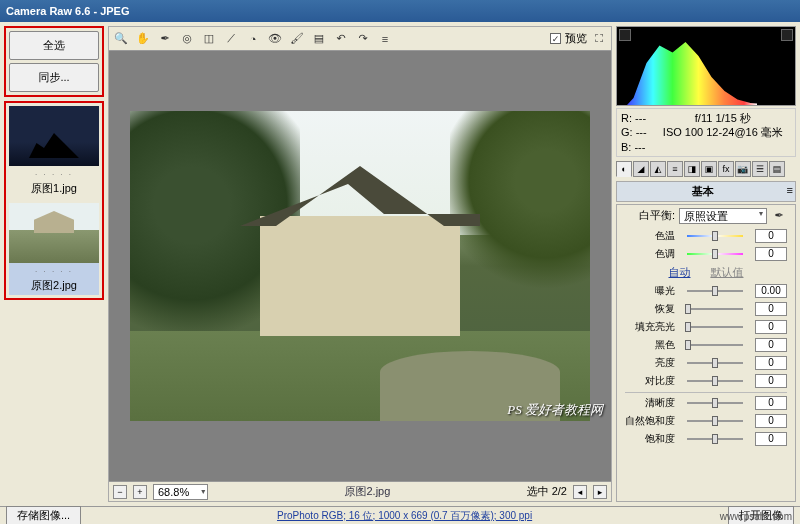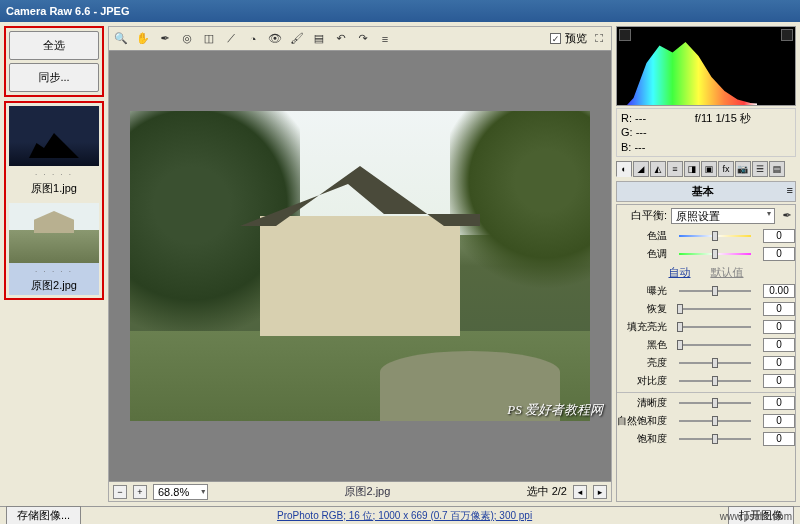--- a/index.html
+++ b/index.html
@@ -41,21 +41,21 @@
 .histogram { height: 80px; border: 1px solid #999; background: #000; position: relative; overflow: hidden; }
 .hist-shape { position: absolute; bottom: 0; left: 10px; width: 130px; height: 70px; background: linear-gradient(90deg,#4040ff,#40ffff 20%,#40ff40 35%,#ffff40 55%,#ff8040 75%,#ff4040 90%,#fff); clip-path: polygon(0 100%, 5% 90%, 15% 40%, 25% 15%, 35% 25%, 45% 10%, 55% 30%, 65% 60%, 75% 80%, 85% 92%, 95% 97%, 100% 98%, 100% 100%); }
 .hist-corner { position:absolute; width:12px; height:12px; border:1px solid #666; background:#222; }
 .hist-corner.tl { top:2px; left:2px; } .hist-corner.tr { top:2px; right:2px; }
 .info-row { display: flex; border: 1px solid #ccc; background: #ece9d8; padding: 2px 4px; gap: 8px; }
 .info-col { display: flex; flex-direction: column; font-size: 10px; line-height: 1.3; }
 .tabs { display: flex; gap: 1px; padding: 2px 0; }
 .tab { width: 16px; height: 16px; border: 1px solid #888; background: #d8d8d8; cursor: pointer; display: flex; align-items: center; justify-content: center; font-size: 9px; }
 .tab.active { background: #f0f0f0; border-bottom-color: #f0f0f0; }
 .panel-title { background: #d8e0e8; border: 1px solid #aaa; text-align: center; padding: 2px; font-weight: bold; }
-.panel { border: 1px solid #aaa; background: #ece9d8; padding: 3px 0; flex: 1; overflow: hidden; }
+.panel { border: 1px solid #aaa; background: #ece9d8; padding: 3px 8px; flex: 1; overflow: hidden; }
 .ctrl-row { display: flex; align-items: center; margin-bottom: 5px; gap: 4px; }
 .ctrl-label { width: 50px; text-align: right; }
 .select { flex: 1; border: 1px solid #888; background: #fff; height: 16px; padding: 0 4px; position: relative; }
 .select::after { content: "▾"; position: absolute; right: 3px; font-size: 8px; color: #555; }
 .slider-row { display: flex; align-items: center; margin-bottom: 4px; gap: 12px; }
 .slider-label { width: 50px; text-align: right; font-size: 10px; }
 .slider { flex: 1; height: 14px; position: relative; }
 .slider-track { position: absolute; top: 6px; left: 0; right: 0; height: 2px; background: #999; }
 .slider-track.gradient { background: linear-gradient(90deg,#4080ff,#fff,#ffdd40); }
 .slider-track.gradient2 { background: linear-gradient(90deg,#40ff40,#fff,#ff40ff); }
@@ -156,20 +156,21 @@
       <div class="hist-shape"></div>
     </div>
     <div class="info-row">
       <div class="info-col">
         <span>R:  ---</span>
         <span>G:  ---</span>
         <span>B:  ---</span>
       </div>
       <div class="info-col" style="flex:1; text-align:center;">
         <span>f/11  1/15 秒</span>
+        <span>ISO 100  12-24@16 毫米</span>
       </div>
     </div>
     <div class="tabs">
       <div class="tab active">◐</div>
       <div class="tab">◢</div>
       <div class="tab">◭</div>
       <div class="tab">≡</div>
       <div class="tab">◨</div>
       <div class="tab">▣</div>
       <div class="tab">fx</div>

